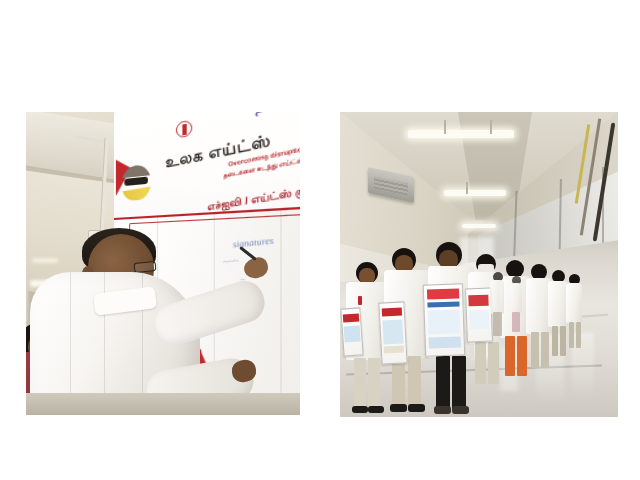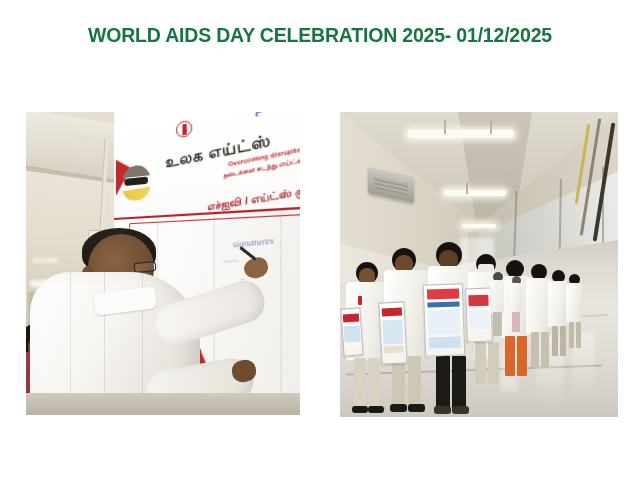--- a/index.html
+++ b/index.html
@@ -415,23 +415,20 @@
     overflow:hidden;
   }
   .poster .band { position:absolute; left:7%; width:86%; }
   .mask { position:absolute; background:#eceae4; border-radius:3px; }
 </style>
 </head>
 <body>
 
 <div class="page">
 
-  <div class="title-bar">
-    <span class="title-text">WORLD AIDS DAY CELEBRATION 2025- 01/12/2025</span>
-  </div>
 
   <div class="photo" id="photo-left">
     <div class="scene">
       <div class="l-wall-back"></div>
       <div class="l-farwall"></div>
       <div class="l-doorfar"></div>
       <div class="l-ceiling"></div>
       <div class="l-ceil-edge"></div>
       <div class="l-wallband"></div>
       <div class="l-conduit2"></div>

